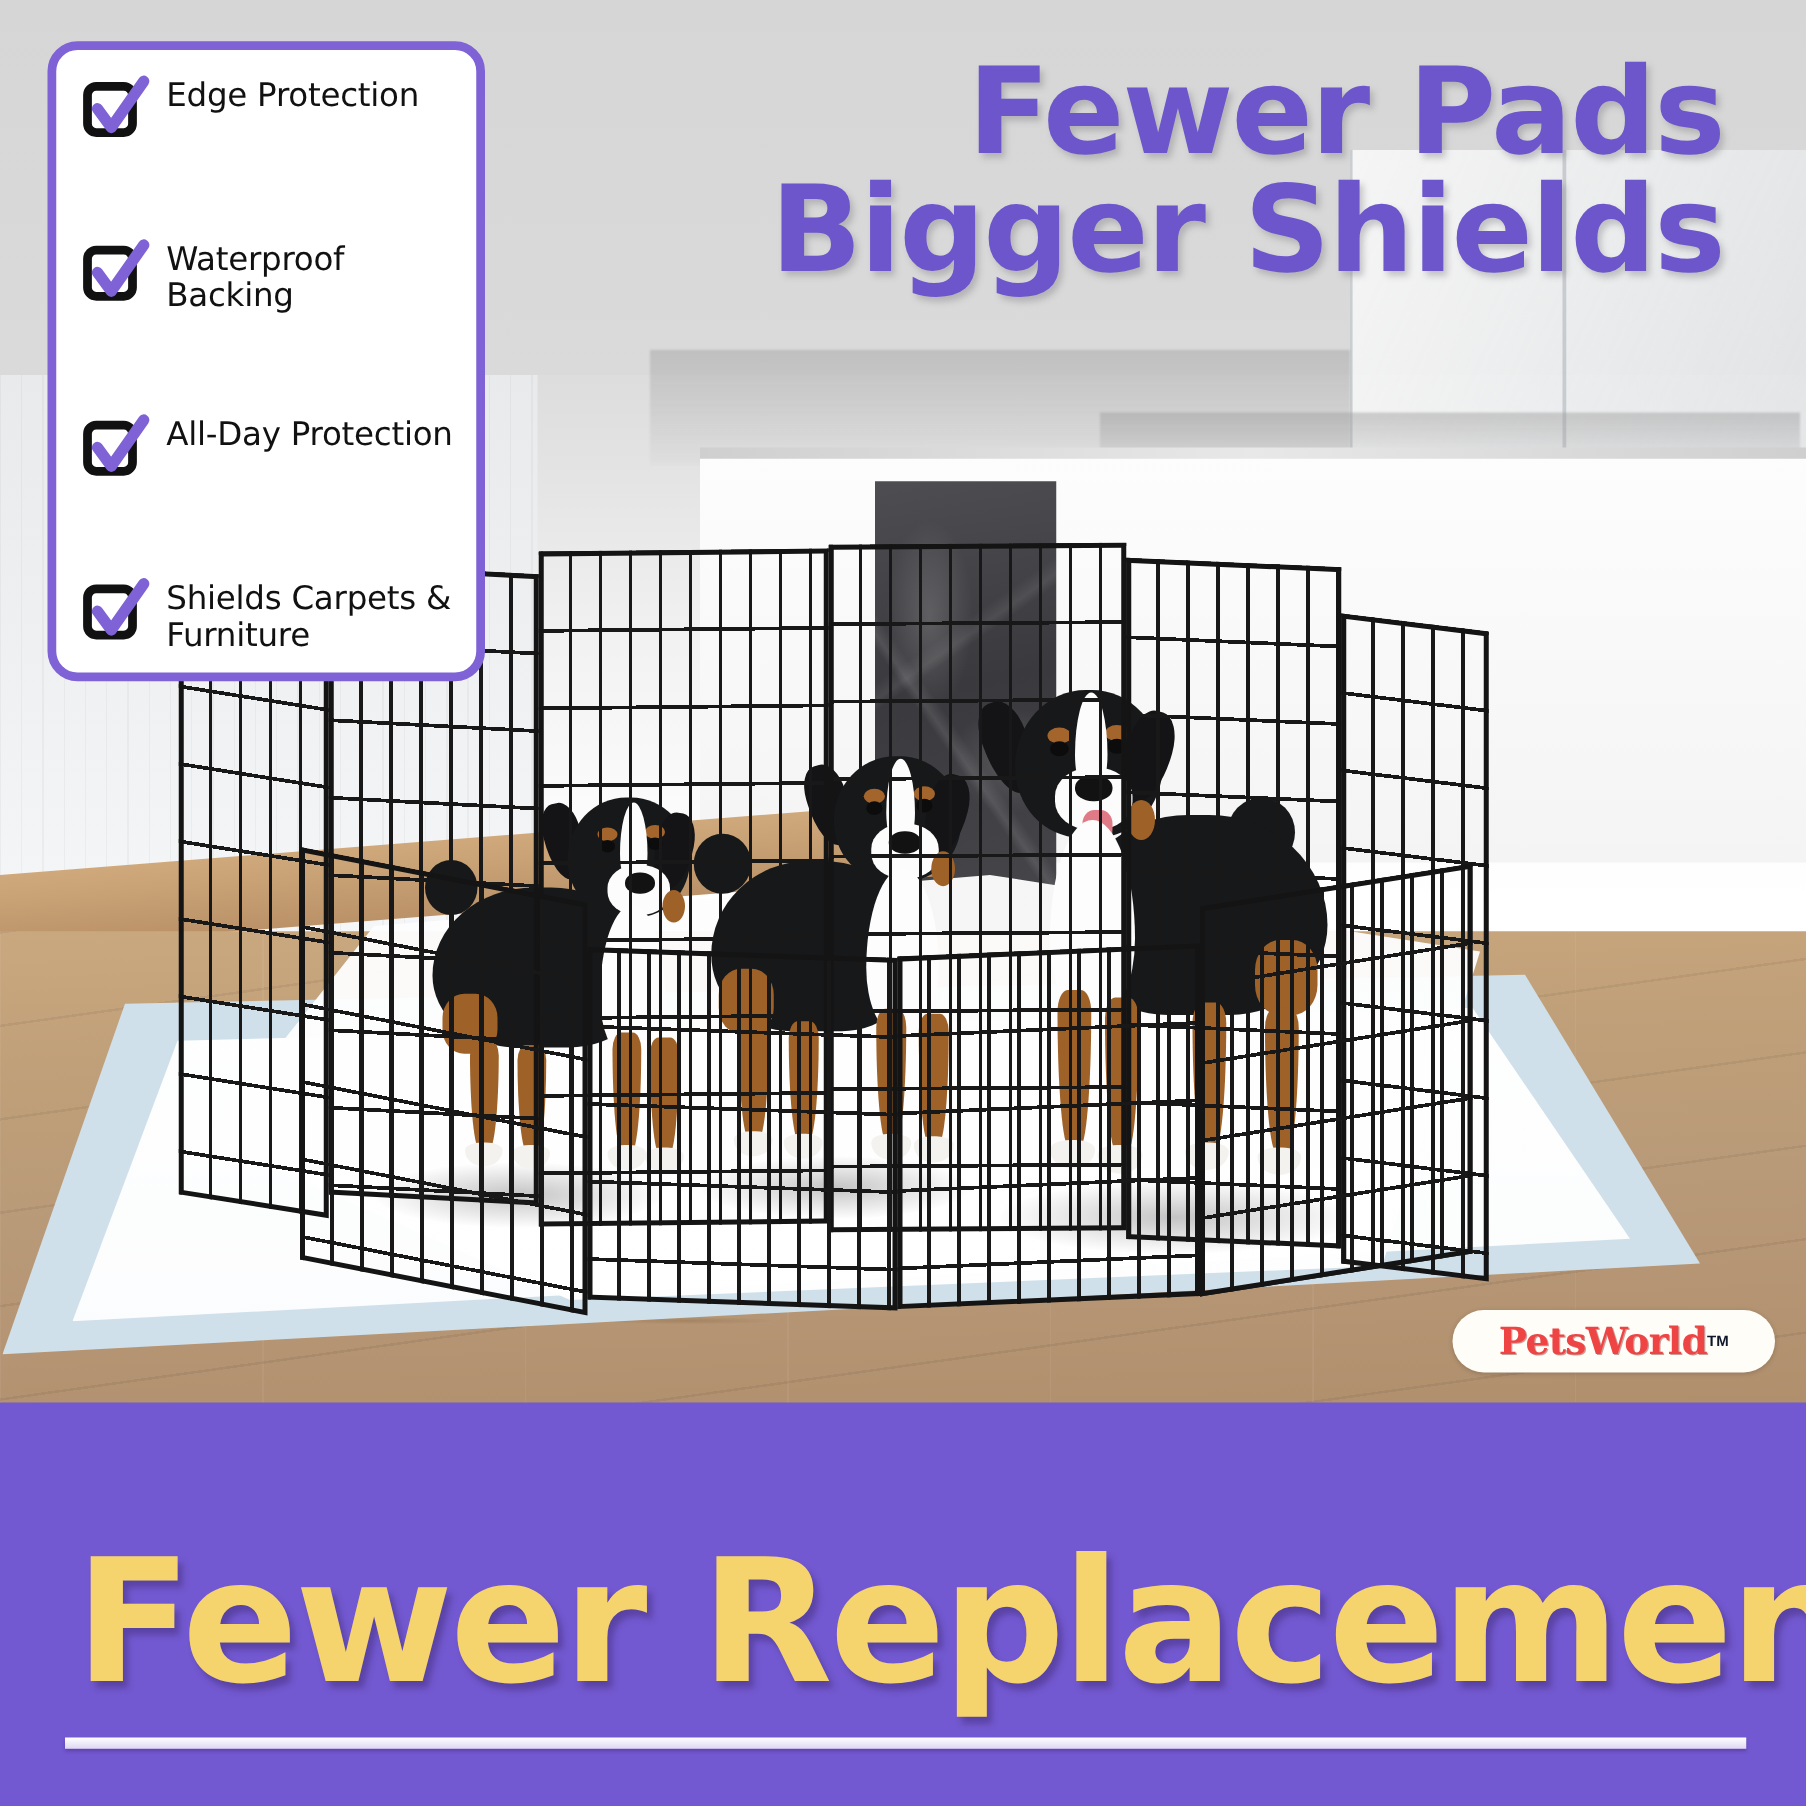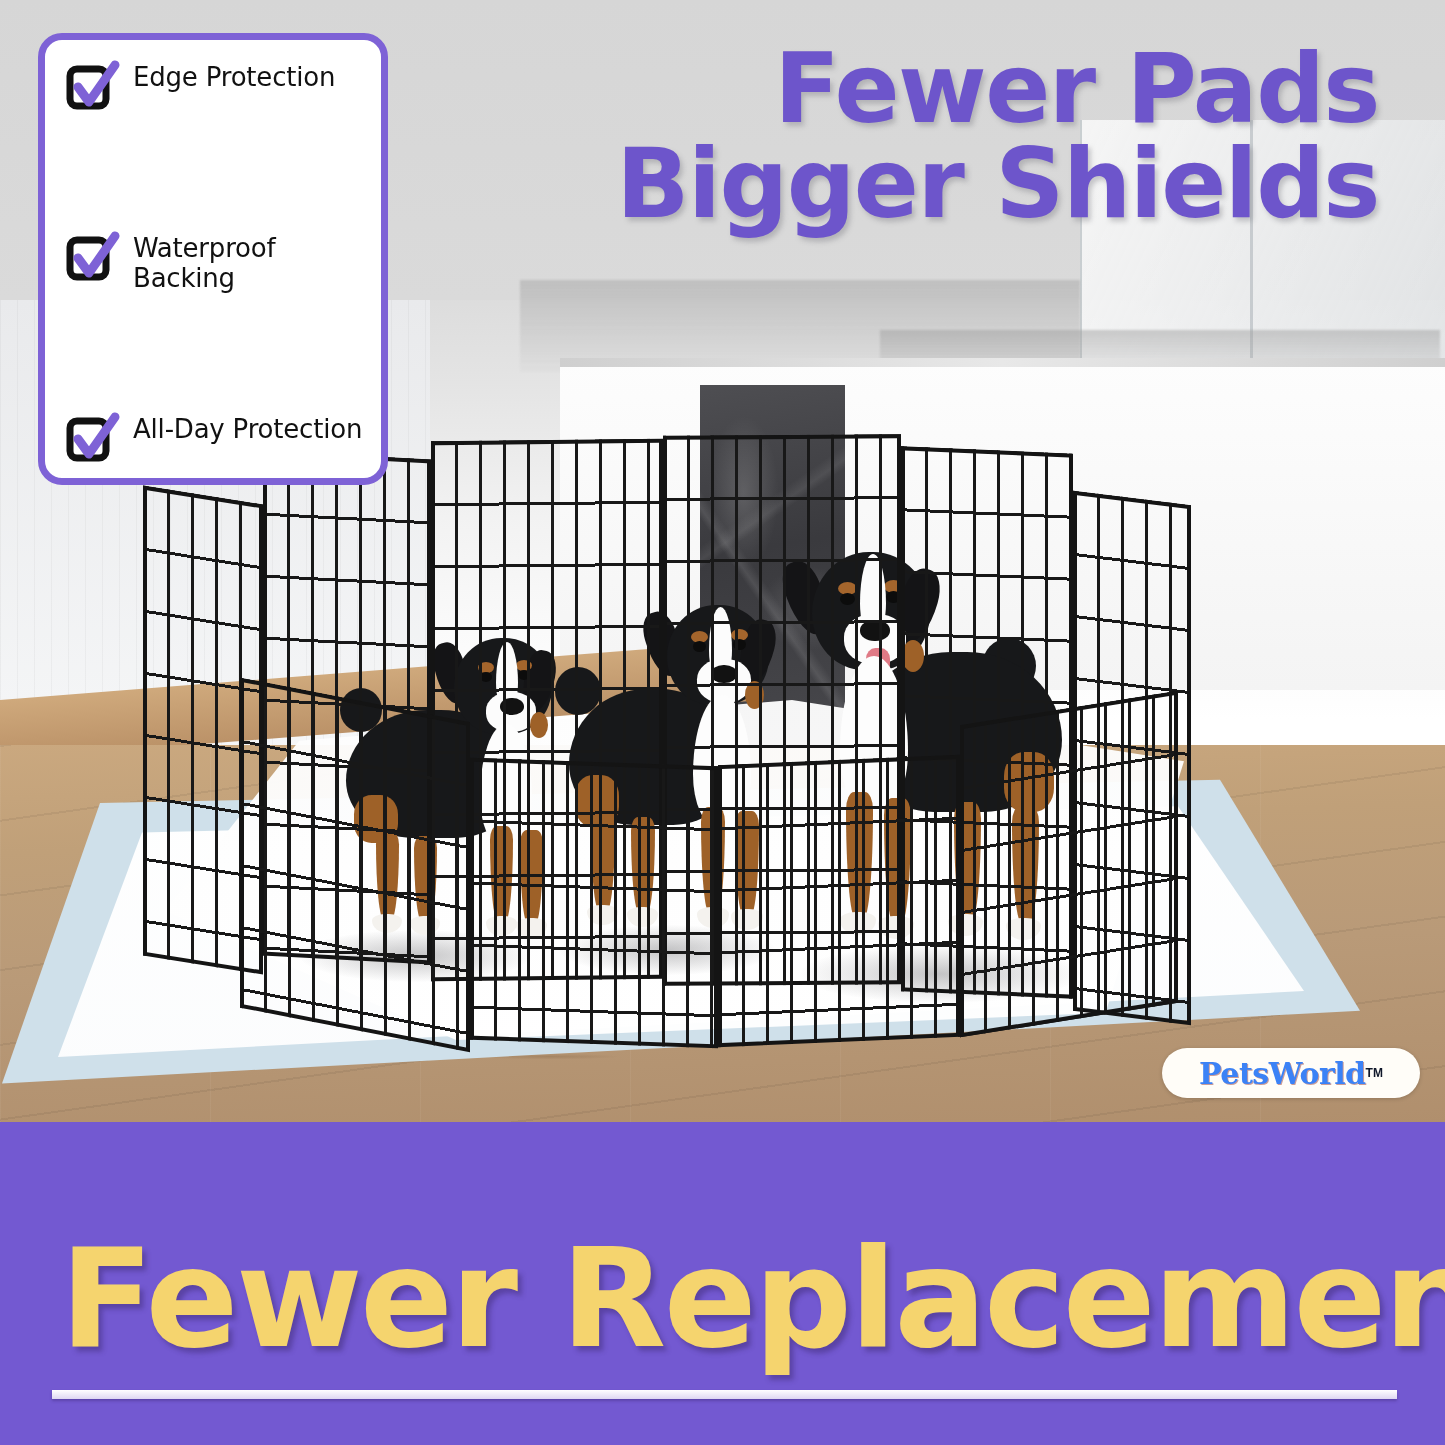--- a/index.html
+++ b/index.html
@@ -99,21 +99,21 @@
   .d-eye{position:absolute;background:#0c0c0c;border-radius:50%;}
   .d-brow{position:absolute;background:#a4652c;border-radius:50%;}
   .d-tan{position:absolute;background:#9e6128;border-radius:40%;}
   .d-leg{position:absolute;background:#9e6128;border-radius:30% 30% 34% 34%/14% 14% 86% 86%;}
   .d-paw{position:absolute;background:#f4f2ee;border-radius:44% 44% 50% 50%/34% 34% 66% 66%;}
   .d-tail{position:absolute;background:#17181a;border-radius:50%;}
   .d-tongue{position:absolute;background:#e07a86;border-radius:44% 44% 56% 56%/30% 30% 70% 70%;}
   .shadow{position:absolute;background:radial-gradient(ellipse at center,rgba(60,60,65,.30),rgba(60,60,65,0) 72%);border-radius:50%;}
 
   
-  .card{position:absolute;left:38px;top:33px;width:350px;height:452px;
+  .card{position:absolute;left:38px;top:33px;width:350px;height:512px;
         background:#fff;border:7px solid #7e62d6;border-radius:24px;
         box-sizing:border-box;padding:22px 16px 14px 16px;
         display:flex;flex-direction:column;justify-content:space-between;}
   .feat{display:flex;align-items:flex-start;gap:14px;padding-left:6px;}
   .cbx{position:relative;width:52px;height:48px;flex:0 0 52px;margin-top:2px;}
   .cbx svg{position:absolute;left:0;top:0;width:52px;height:48px;overflow:visible;}
   .feat-label{font-size:26px;line-height:1.13;color:#111;letter-spacing:-.2px;
         font-family:"DejaVu Sans","Liberation Sans",sans-serif;padding-top:1px;}
 
   
@@ -121,21 +121,21 @@
         color:#6d55cb;font-weight:bold;font-size:96px;line-height:.99;
         letter-spacing:-1.5px;white-space:nowrap;
         text-shadow:3px 4px 5px rgba(120,120,130,.38);
         font-family:"DejaVu Sans","Liberation Sans",sans-serif;}
 
   
   .logo{position:absolute;left:1162px;top:1048px;width:258px;height:50px;
         background:#fffdf8;border-radius:26px;display:flex;align-items:center;
         justify-content:center;box-shadow:0 1px 4px rgba(0,0,0,.18);}
   .logo-txt{font-family:"DejaVu Serif","Liberation Serif",serif;font-weight:bold;
-        font-size:30px;color:#3b82f6;letter-spacing:-.5px;
+        font-size:30px;color:#ef4444;letter-spacing:-.5px;
         text-shadow:1px 1px 0 rgba(140,40,35,.45);}
   .logo-tm{font-size:12px;vertical-align:super;color:#0f172a;font-weight:bold;}
 
   
   .banner{position:absolute;left:0;top:1122px;width:1445px;height:323px;background:#7359d1;}
   .b-row{position:absolute;left:74px;top:50px;right:32px;display:flex;align-items:center;gap:26px;}
   .b-small{font-weight:bold;font-size:40px;color:#fff;white-space:nowrap;letter-spacing:-.4px;
         text-shadow:2px 2px 3px rgba(60,40,110,.45);
         font-family:"DejaVu Sans","Liberation Sans",sans-serif;}
   .b-rule{flex:1;height:9px;background:linear-gradient(180deg,#fff,#ded7f2);
@@ -351,20 +351,29 @@
     <div class="feat">
       <span class="cbx">
         <svg viewBox="0 0 52 48">
           <rect x="3" y="5" width="36" height="37" rx="7" ry="7" fill="none" stroke="#111" stroke-width="7"></rect>
           <path d="M11 23 L22 38 L48 1" fill="none" stroke="#7e62d6" stroke-width="9" stroke-linecap="round" stroke-linejoin="round"></path>
         </svg>
       </span>
       <span class="feat-label">All-Day Protection</span>
     </div>
 
+    <div class="feat">
+      <span class="cbx">
+        <svg viewBox="0 0 52 48">
+          <rect x="3" y="5" width="36" height="37" rx="7" ry="7" fill="none" stroke="#111" stroke-width="7"></rect>
+          <path d="M11 23 L22 38 L48 1" fill="none" stroke="#7e62d6" stroke-width="9" stroke-linecap="round" stroke-linejoin="round"></path>
+        </svg>
+      </span>
+      <span class="feat-label">Shields Carpets &amp; Furniture</span>
+    </div>
   </div>
 
   <div class="banner">
     <div class="b-big">Fewer Replacements</div>
   </div>
   <div class="b-rule2"></div>
 
 </div>
 
 </body></html>

